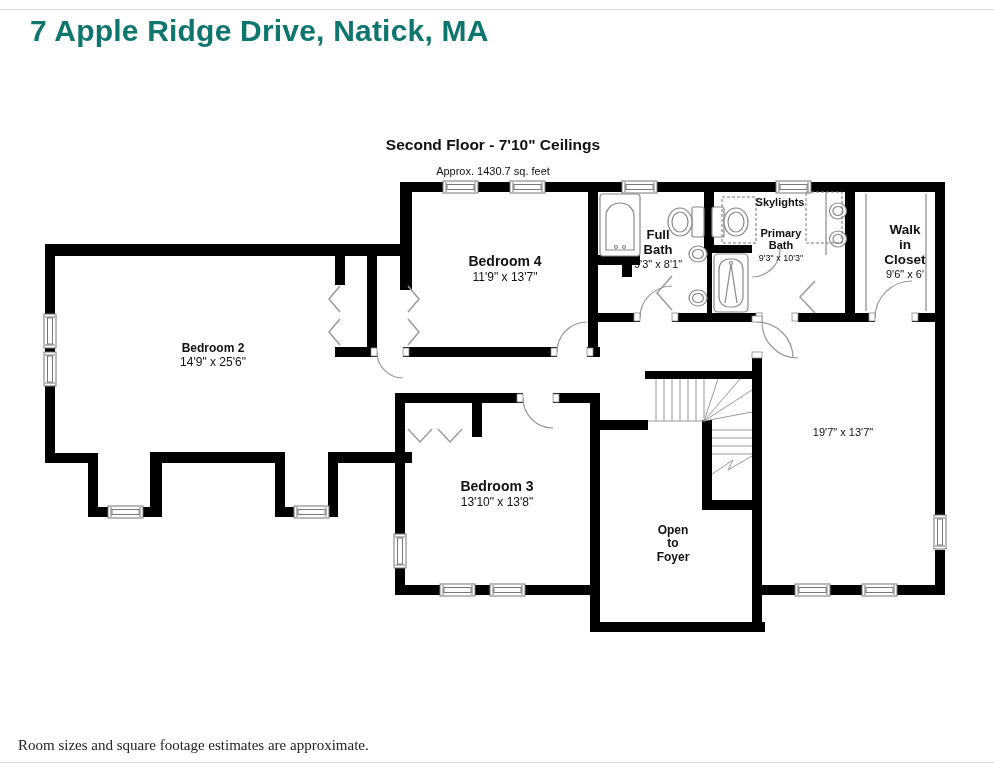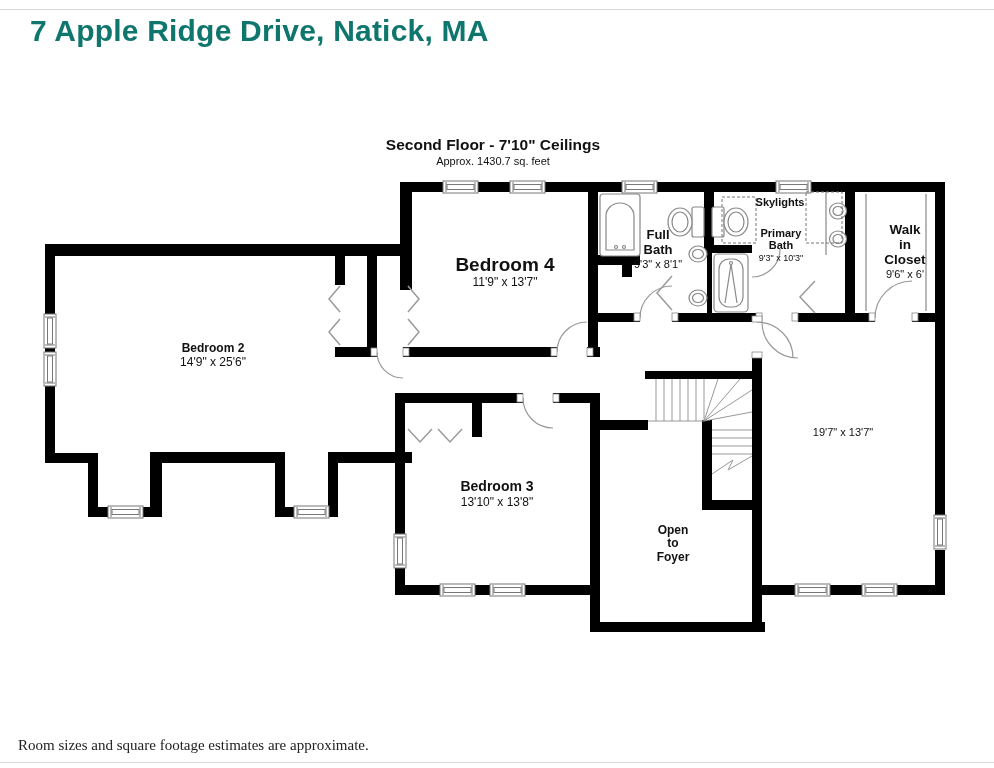--- a/index.html
+++ b/index.html
@@ -8,21 +8,21 @@
     font-family:"Liberation Sans",sans-serif;overflow:hidden;color:#111;
   }
   .rule{position:absolute;left:0;right:0;height:1px;background:#d9d9d9;}
   #page-title{
     position:absolute;left:30px;top:14px;
     font-family:Liberation Sans, sans-serif;font-size:30px;font-weight:600;
     color:#0f766e;letter-spacing:.2px;white-space:nowrap;
   }
   #plan-header{position:absolute;left:343px;top:136px;width:300px;text-align:center;}
   #plan-header .ph-title{font-size:15.5px;font-weight:bold;white-space:nowrap;}
-  #plan-header .ph-sub{font-size:11px;margin-top:1px;white-space:nowrap;}
+  #plan-header .ph-sub{font-size:11px;margin-top:11px;white-space:nowrap;}
   #footnote{
     position:absolute;left:18px;top:737px;
     font-family:"Liberation Serif",serif;font-size:15px;color:#222;white-space:nowrap;
   }
   svg{position:absolute;left:0;top:0;}
   .room-label{position:absolute;display:flex;flex-direction:column;align-items:center;text-align:center;}
   .rname{font-weight:bold;line-height:1.12;}
   .rdims{white-space:nowrap;line-height:1.15;margin-top:1px;}
 </style>
 </head>
@@ -249,21 +249,21 @@
         <rect x="806" y="192" width="36" height="51"></rect>
     </g>
   </g>
 </svg>
 
 <div class="room-label" style="left:133px;top:342px;width:160px">
   <div class="rname" style="font-size:12px">Bedroom 2</div>
   <div class="rdims" style="font-size:12px">14'9" x 25'6"</div>
 </div>
 <div class="room-label" style="left:425px;top:254px;width:160px">
-  <div class="rname" style="font-size:19px">Bedroom 4</div>
+  <div class="rname" style="font-size:14px">Bedroom 4</div>
   <div class="rdims" style="font-size:12px">11'9" x 13'7"</div>
 </div>
 <div class="room-label" style="left:417px;top:479px;width:160px">
   <div class="rname" style="font-size:14px">Bedroom 3</div>
   <div class="rdims" style="font-size:12px">13'10" x 13'8"</div>
 </div>
 <div class="room-label" style="left:618px;top:228px;width:80px">
   <div class="rname" style="font-size:13px;max-width:48px">Full Bath</div>
   <div class="rdims" style="font-size:11px">9'3" x 8'1"</div>
 </div>

